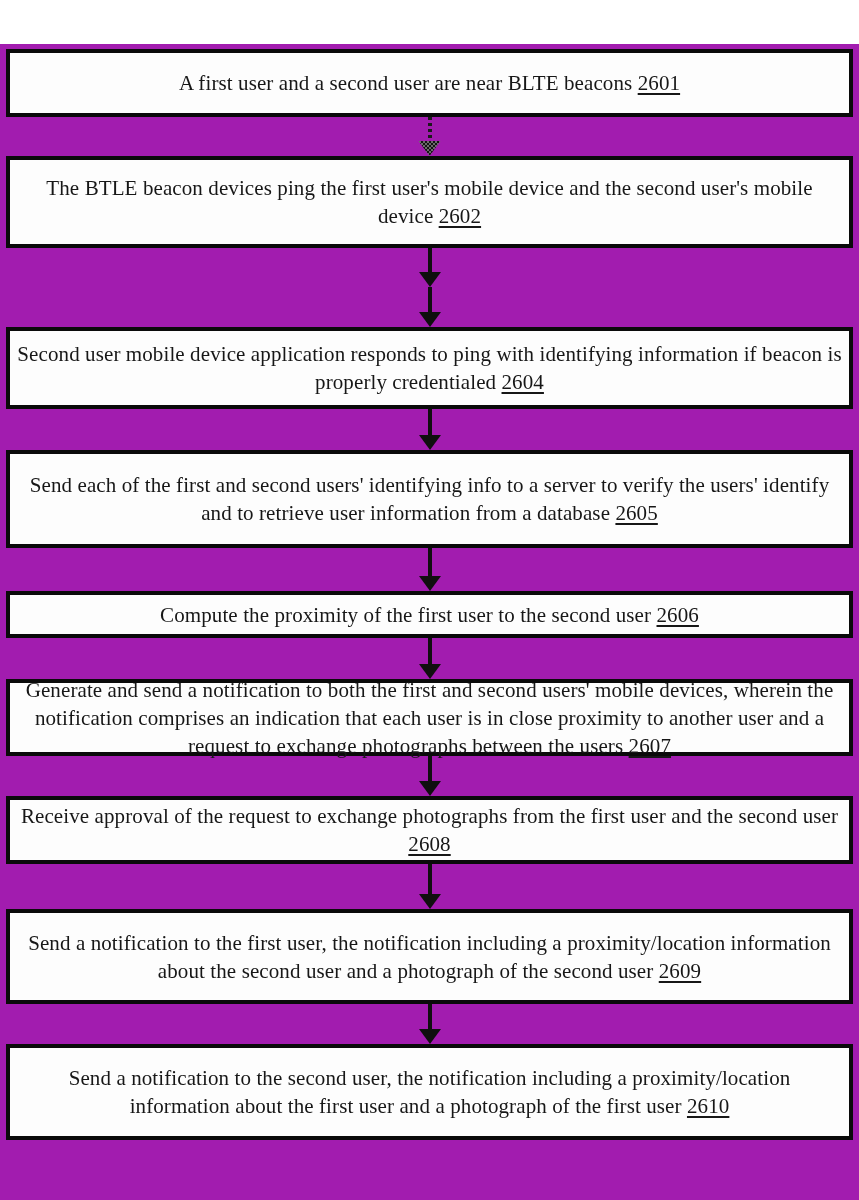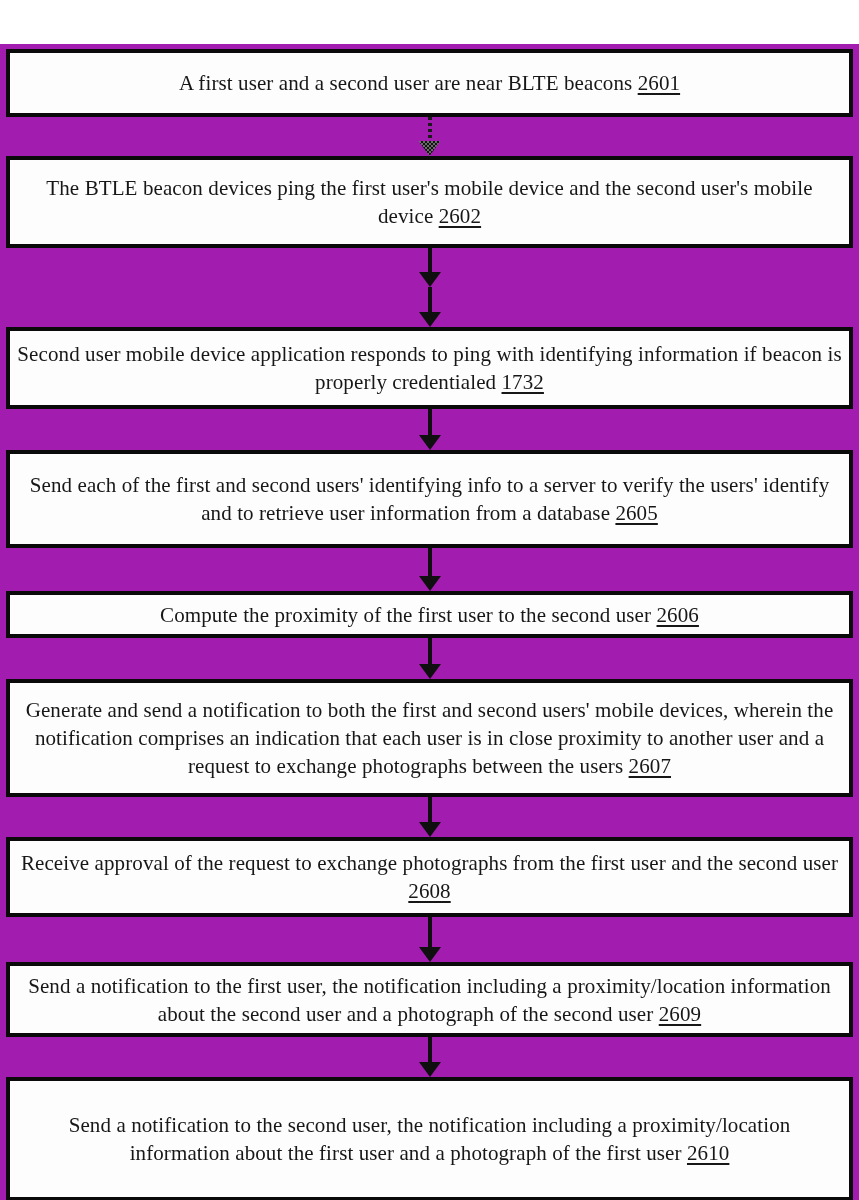--- a/index.html
+++ b/index.html
@@ -105,21 +105,21 @@
 
 
   <div class="arrow-wrap" style="height:40px">
     <div class="arrow">
         <div class="shaft"></div>
         <div class="head"></div>
       </div>
   </div>
 
   <div class="step" style="height:82px">
-    <p class="step-text"><span>Second user mobile device application responds to ping with identifying information if beacon is properly credentialed</span> <span class="ref">1732</span></p>
+    <p class="step-text"><span>Second user mobile device application responds to ping with identifying information if beacon is properly credentialed</span> <span class="ref">2604</span></p>
   </div>
 
   <div class="arrow-wrap" style="height:41px">
     <div class="arrow">
         <div class="shaft"></div>
         <div class="head"></div>
       </div>
   </div>
 
   <div class="step" style="height:98px">
@@ -137,50 +137,50 @@
     <p class="step-text"><span>Compute the proximity of the first user to the second user</span> <span class="ref">2606</span></p>
   </div>
 
   <div class="arrow-wrap" style="height:41px">
     <div class="arrow">
         <div class="shaft"></div>
         <div class="head"></div>
       </div>
   </div>
 
-  <div class="step" style="height:118px">
+  <div class="step" style="height:77px">
     <p class="step-text"><span>Generate and send a notification to both the first and second users' mobile devices, wherein the notification comprises an indication that each user is in close proximity to another user and a request to exchange photographs between the users</span> <span class="ref">2607</span></p>
   </div>
 
   <div class="arrow-wrap" style="height:40px">
     <div class="arrow">
         <div class="shaft"></div>
         <div class="head"></div>
       </div>
   </div>
 
-  <div class="step" style="height:80px">
+  <div class="step" style="height:68px">
     <p class="step-text"><span>Receive approval of the request to exchange photographs from the first user and the second user</span> <span class="ref">2608</span></p>
   </div>
 
   <div class="arrow-wrap" style="height:45px">
     <div class="arrow">
         <div class="shaft"></div>
         <div class="head"></div>
       </div>
   </div>
 
-  <div class="step" style="height:75px">
+  <div class="step" style="height:95px">
     <p class="step-text"><span>Send a notification to the first user, the notification including a proximity/location information about the second user and a photograph of the second user</span> <span class="ref">2609</span></p>
   </div>
 
   <div class="arrow-wrap" style="height:40px">
     <div class="arrow">
         <div class="shaft"></div>
         <div class="head"></div>
       </div>
   </div>
 
-  <div class="step" style="height:124px">
+  <div class="step" style="height:96px">
     <p class="step-text"><span>Send a notification to the second user, the notification including a proximity/location information about the first user and a photograph of the first user</span> <span class="ref">2610</span></p>
   </div>
 
 </div>
 
 </body></html>

